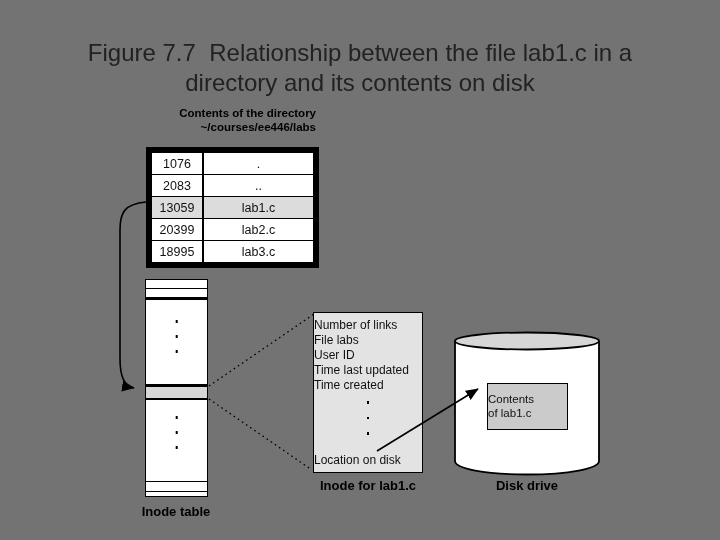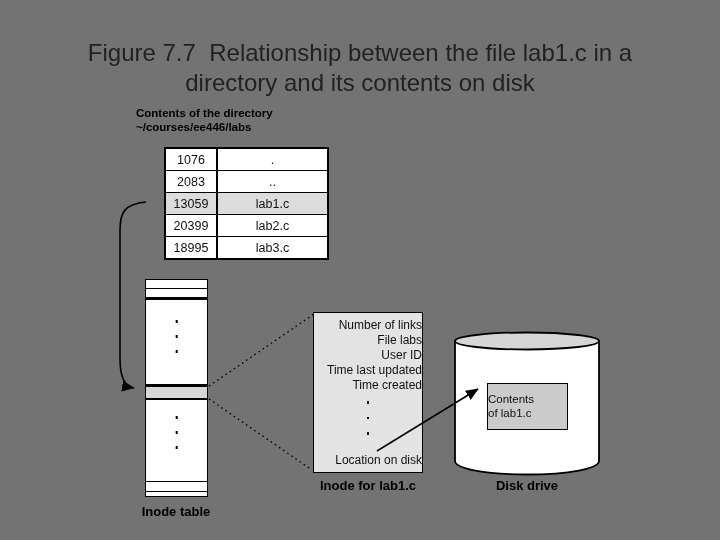--- a/index.html
+++ b/index.html
@@ -10,26 +10,26 @@
   svg.layer { position:absolute; left:0; top:0; width:720px; height:540px; pointer-events:none; }
   #cyl-layer { z-index:1; }
   #arrow-layer { z-index:3; }
 
   
   .title { position:absolute; left:0; top:38px; width:720px; text-align:center;
            font-size:24px; line-height:30px; color:#222; z-index:2; }
   .title div { white-space:pre; }
 
   
-  .dir-header { position:absolute; left:136px; top:107px; width:180px; text-align:left;
+  .dir-header { position:absolute; left:136px; top:107px; width:180px; text-align:right;
                 font-weight:bold; font-size:11.5px; line-height:13.5px; color:#000; z-index:2; }
 
   
-  .dir-table { position:absolute; left:164px; top:147px; width:161px;
-               border:2px solid #000000; background:#fff; z-index:2; }
+  .dir-table { position:absolute; left:146px; top:147px; width:161px;
+               border:6px solid #000000; background:#fff; z-index:2; }
   .dir-row { display:flex; height:21px; border-top:1.2px solid #000; }
   .dir-row:first-child { border-top:none; }
   .dir-row.highlighted { background:#dcdcdc;justify-content:center; }
   .dir-cell-inode { width:50px; border-right:2px solid #000; display:flex;
                     align-items:center; justify-content:center; font-size:12.5px; color:#111; }
   .dir-cell-name { flex:1; display:flex; align-items:center; justify-content:center;
                    font-size:12.5px; color:#111; }
 
   
   .inode-table { position:absolute; left:145px; top:279px; width:63px; height:218px;
@@ -40,21 +40,21 @@
             flex-direction:column; align-items:center; gap:12.5px; }
   .dot { width:2.6px; height:2.6px; background:#000; }
 
   
   .blabel { position:absolute; width:130px; text-align:center; font-weight:bold;
             font-size:13px; color:#000; z-index:2; }
 
   
   .inode-box { position:absolute; left:313px; top:312px; width:110px; height:161px;
                background:#e3e3e3; border:1.6px solid #000; box-sizing:border-box;
-               z-index:2; text-align:right; }
+               z-index:2; text-align:left; }
   .inode-box .field { font-size:12px; line-height:15px; color:#111; }
   .inode-box .fields { padding-top:5px; }
   .inode-box .dotcol2 { display:flex; flex-direction:column; align-items:center;
                         gap:13px; margin-top:8px; }
   .inode-box .last-field { position:absolute; left:0; right:0; bottom:5px;
                            font-size:12px; color:#111; }
 
   
   .contents-box { position:absolute; left:487px; top:383px; width:81px; height:47px;
                   background:#cbcbcb; border:1.6px solid #000; box-sizing:border-box;

